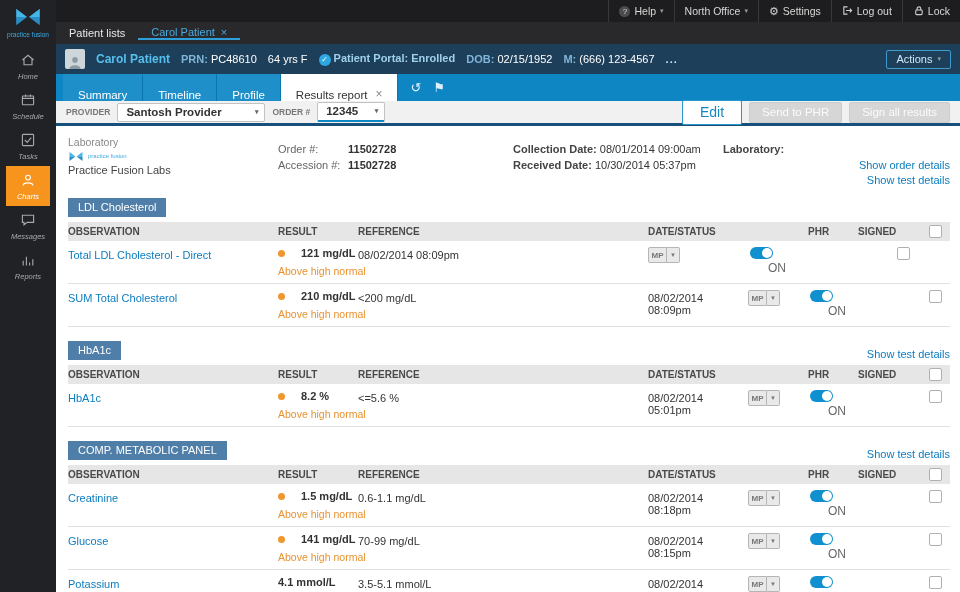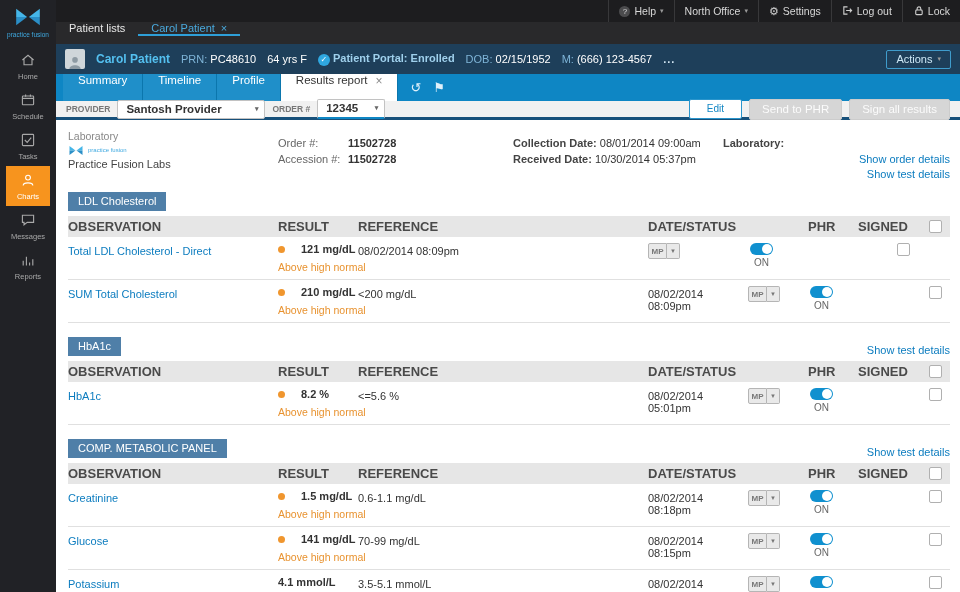--- a/index.html
+++ b/index.html
@@ -4,68 +4,68 @@
 <style>
   * { margin:0; padding:0; box-sizing:border-box; }
   html,body { width:960px; height:592px; overflow:hidden; }
   body { font-family:"Liberation Sans",sans-serif; background:#fff; display:flex; font-size:11px; color:#333; }
   a { text-decoration:none; cursor:pointer; }
 
   
   .sidebar { width:56px; height:592px; background:#212226; flex-shrink:0; display:flex; flex-direction:column; align-items:center; }
   .logo { padding:7px 0 8px; text-align:center; }
   .logo-text { font-size:6.5px; color:#3fa9e0; line-height:1.15; margin-top:2px; }
-  .nav-item { width:44px; padding:6px 0 5px; text-align:center; color:#a9a9a9; cursor:pointer; }
+  .nav-item { width:44px; padding:6px 0 5px; text-align:center; color:#a9a9a9; cursor:pointer;font-style:italic; }
   .nav-item .nav-label { font-size:7.5px; display:block; margin-top:2px; }
   .nav-item.active { background:#f7941e; color:#fff;text-align:center; }
   .nav-icon svg { width:16px; height:16px; stroke:currentColor; fill:none; stroke-width:1.4; }
 
   
   .main { width:904px; display:flex; flex-direction:column; }
 
   
   .topbar { height:22px; background:#1d1d1f; display:flex; justify-content:flex-end; align-items:stretch; color:#d8d8d8; font-size:10.5px; }
   .topbar-item { display:flex; align-items:center; gap:4px; padding:0 10px; border-left:1px solid #38383a; cursor:pointer; }
   .help-circle { width:11px; height:11px; border-radius:50%; background:#4c4c4e; color:#ddd; font-size:8px; display:flex; align-items:center; justify-content:center; }
   .caret { font-size:7px; color:#9a9a9a; }
   .ticon svg { width:11px; height:11px; stroke:#cfcfcf; fill:none; stroke-width:1.2; }
   .gear { font-size:11px; color:#cfcfcf; }
 
   
-  .tabsrow { height:22px; background:#29292b; display:flex; align-items:flex-start; color:#e8e8e8; font-size:11px; }
+  .tabsrow { height:22px; background:#29292b; display:flex; align-items:center; color:#e8e8e8; font-size:11px; }
   .ptab { display:flex; align-items:center; padding:0 13px; cursor:pointer; gap:6px; }
   .ptab.activetab { color:#49a9dd; border-bottom:2px solid #2e9fd8; }
   .tabclose { color:#49a9dd; font-size:11px; }
 
   
   .banner { height:30px; background:#1e3f5a; display:flex; align-items:center; padding:0 9px; gap:11px; color:#fff; white-space:nowrap; }
   .avatar { width:20px; height:20px; background:#cfd6da; border-radius:2px; display:flex; align-items:flex-end; justify-content:center; overflow:hidden; }
   .avatar svg { width:14px; height:14px; fill:#8d9aa3; }
   .pname { color:#54c0f0; font-weight:bold; font-size:12px; }
-  .blab { color:#7fb5d8; font-weight:normal; }
+  .blab { color:#7fb5d8; font-weight:bold; }
   .bval { color:#fff; }
   .portal-check { width:12px; height:12px; border-radius:50%; background:#2fa8e1; color:#fff; font-size:8px; display:inline-flex; align-items:center; justify-content:center; margin-right:3px; }
   .portal-txt { color:#9fd0ec; font-weight:bold; }
   .more-dots { color:#cfe3f0; font-weight:bold; letter-spacing:1px; cursor:pointer; }
   .actions-btn { margin-left:auto; border:1px solid #3f9ccc; color:#cfe9f7; background:transparent; padding:2px 9px 3px; font-size:11px; border-radius:2px; cursor:pointer; display:flex; align-items:center; gap:5px; }
 
   
   .charttabs { height:27px; background:#0e86c4; display:flex; align-items:stretch; padding-left:7px; }
-  .ctab { display:flex; align-items:flex-start; padding:0 15px; color:#fff; font-size:11.5px; background:#1f8fc9; border-right:1px solid #0b76ad; cursor:pointer; }
+  .ctab { display:flex; align-items:flex-end; padding:0 15px; color:#fff; font-size:11.5px; background:#1f8fc9; border-right:1px solid #0b76ad; cursor:pointer; }
   .ctab.ctab-active { background:#fff; color:#333; gap:8px; }
   .ctab-close { color:#8a8a8a; font-size:12px; }
   .ctab-icons { display:flex; align-items:center; gap:12px; margin-left:12px; color:#dff0fa; font-size:13px; }
 
   
-  .toolbar { height:19px; background:#f1f1f1; border-bottom:3px solid #17507a; display:flex; align-items:center; padding:0 10px; gap:7px; }
+  .toolbar { height:25px; background:#f1f1f1; border-bottom:3px solid #17507a; display:flex; align-items:center; padding:0 10px; gap:7px; }
   .tlabel { font-size:8.5px; color:#777; font-weight:bold; }
   .select { position:relative; background:#fff; border:1px solid #c2c2c2; border-radius:2px; padding:2px 20px 3px 8px; font-size:11.5px; font-weight:bold; color:#333; cursor:pointer; }
   .select .sel-caret { position:absolute; right:6px; top:4px; font-size:7px; color:#666; }
   .select-order { border-bottom:2px solid #0e86c4; min-width:68px; }
-  .btn-edit { background:#fff; border:1px solid #2a95cc; color:#1387c4; padding:3px 17px 4px; border-radius:2px; font-size:10px; cursor:pointer; margin-left:auto; }
+  .btn-edit { background:#fff; border:1px solid #2a95cc; color:#1387c4; padding:3px 17px 4px; border-radius:2px; font-size:14px; cursor:pointer; margin-left:auto; }
   .btn-disabled { background:#d6d6d6; border:1px solid #cccccc; color:#fbfbfb; padding:3px 12px 4px; border-radius:2px; font-size:11.5px; }
 
   
   .content { flex:1; background:#fff; padding:10px 10px 0 12px; overflow:hidden; }
 
   
   .labinfo { position:relative; height:58px; margin-bottom:4px; }
   .li-colA { position:absolute; left:0; top:0; width:200px; }
   .li-lab { font-size:10.5px; color:#888; }
   .li-logo { display:flex; align-items:center; gap:4px; margin:3px 0 2px; }
@@ -83,35 +83,35 @@
   .li-links a { display:block; color:#0c7cbf; line-height:15px; }
 
   
   .sect-head { display:flex; align-items:flex-end; justify-content:space-between; margin-bottom:5px; }
   .badge { display:inline-block; background:#4f7fa8; color:#fff; font-size:11px; padding:3px 10px 4px; }
   .sect-link { color:#0c7cbf; font-size:11px; }
   .sect { margin-bottom:14px; }
 
   
   .tbl-head, .tbl-row { display:grid; grid-template-columns:210px 80px 290px 100px 60px 50px 60px 1fr; align-items:start; }
-  .tbl-head { background:#e6e6e6; font-size:13px; font-weight:bold; color:#4a4a4a; padding:3px 0; align-items:center; }
+  .tbl-head { background:#e6e6e6; font-size:10px; font-weight:bold; color:#4a4a4a; padding:3px 0; align-items:center; }
   .tbl-row { border-bottom:1px solid #e0e0e0; padding:6px 0 6px; min-height:28px; }
   .c-obs a { color:#0c7cbf; }
   .c-obs { padding-top:2px; }
   .val-line { display:flex; align-items:center; gap:16px; white-space:nowrap; }
   .dot { width:7px; height:7px; border-radius:50%; background:#f0962e; flex-shrink:0; }
   .val { font-weight:bold; color:#333; }
   .flag { color:#e8922f; font-size:10.5px; margin-top:6px; white-space:nowrap; }
   .c-ref, .c-date { padding-top:2px; color:#333; }
   .mp { display:flex; cursor:pointer; }
   .mp-main { width:19px; height:16px; background:#e9e9e9; border:1px solid #b5b5b5; border-radius:2px 0 0 2px; font-size:8px; color:#777; font-weight:bold; display:flex; align-items:center; justify-content:center; }
   .mp-caret { width:13px; height:16px; background:#e9e9e9; border:1px solid #b5b5b5; border-left:none; border-radius:0 2px 2px 0; font-size:6px; color:#777; display:flex; align-items:center; justify-content:center; }
   .toggle { width:23px; height:12px; background:#1090cf; border-radius:6px; position:relative; cursor:pointer; margin-left:2px; }
   .toggle::after { content:""; position:absolute; right:1px; top:1px; width:10px; height:10px; background:#fff; border-radius:50%; }
-  .toggle-label { font-size:10px; color:#666; margin-top:2px; margin-left:6px; }
+  .toggle-label { font-size:12px; color:#666; margin-top:2px; margin-left:20px; }
   .checkbox { width:13px; height:13px; background:#fff; border:1px solid #b0b0b0; border-radius:2px; cursor:pointer; }
   .c-check { display:flex; justify-content:flex-end; padding-right:8px; }
   .tbl-head .c-check { padding-right:8px; }
 </style>
 </head>
 <body>
 
 <div class="sidebar">
   <div class="logo">
     <svg width="30" height="20" viewBox="0 0 32 22">

